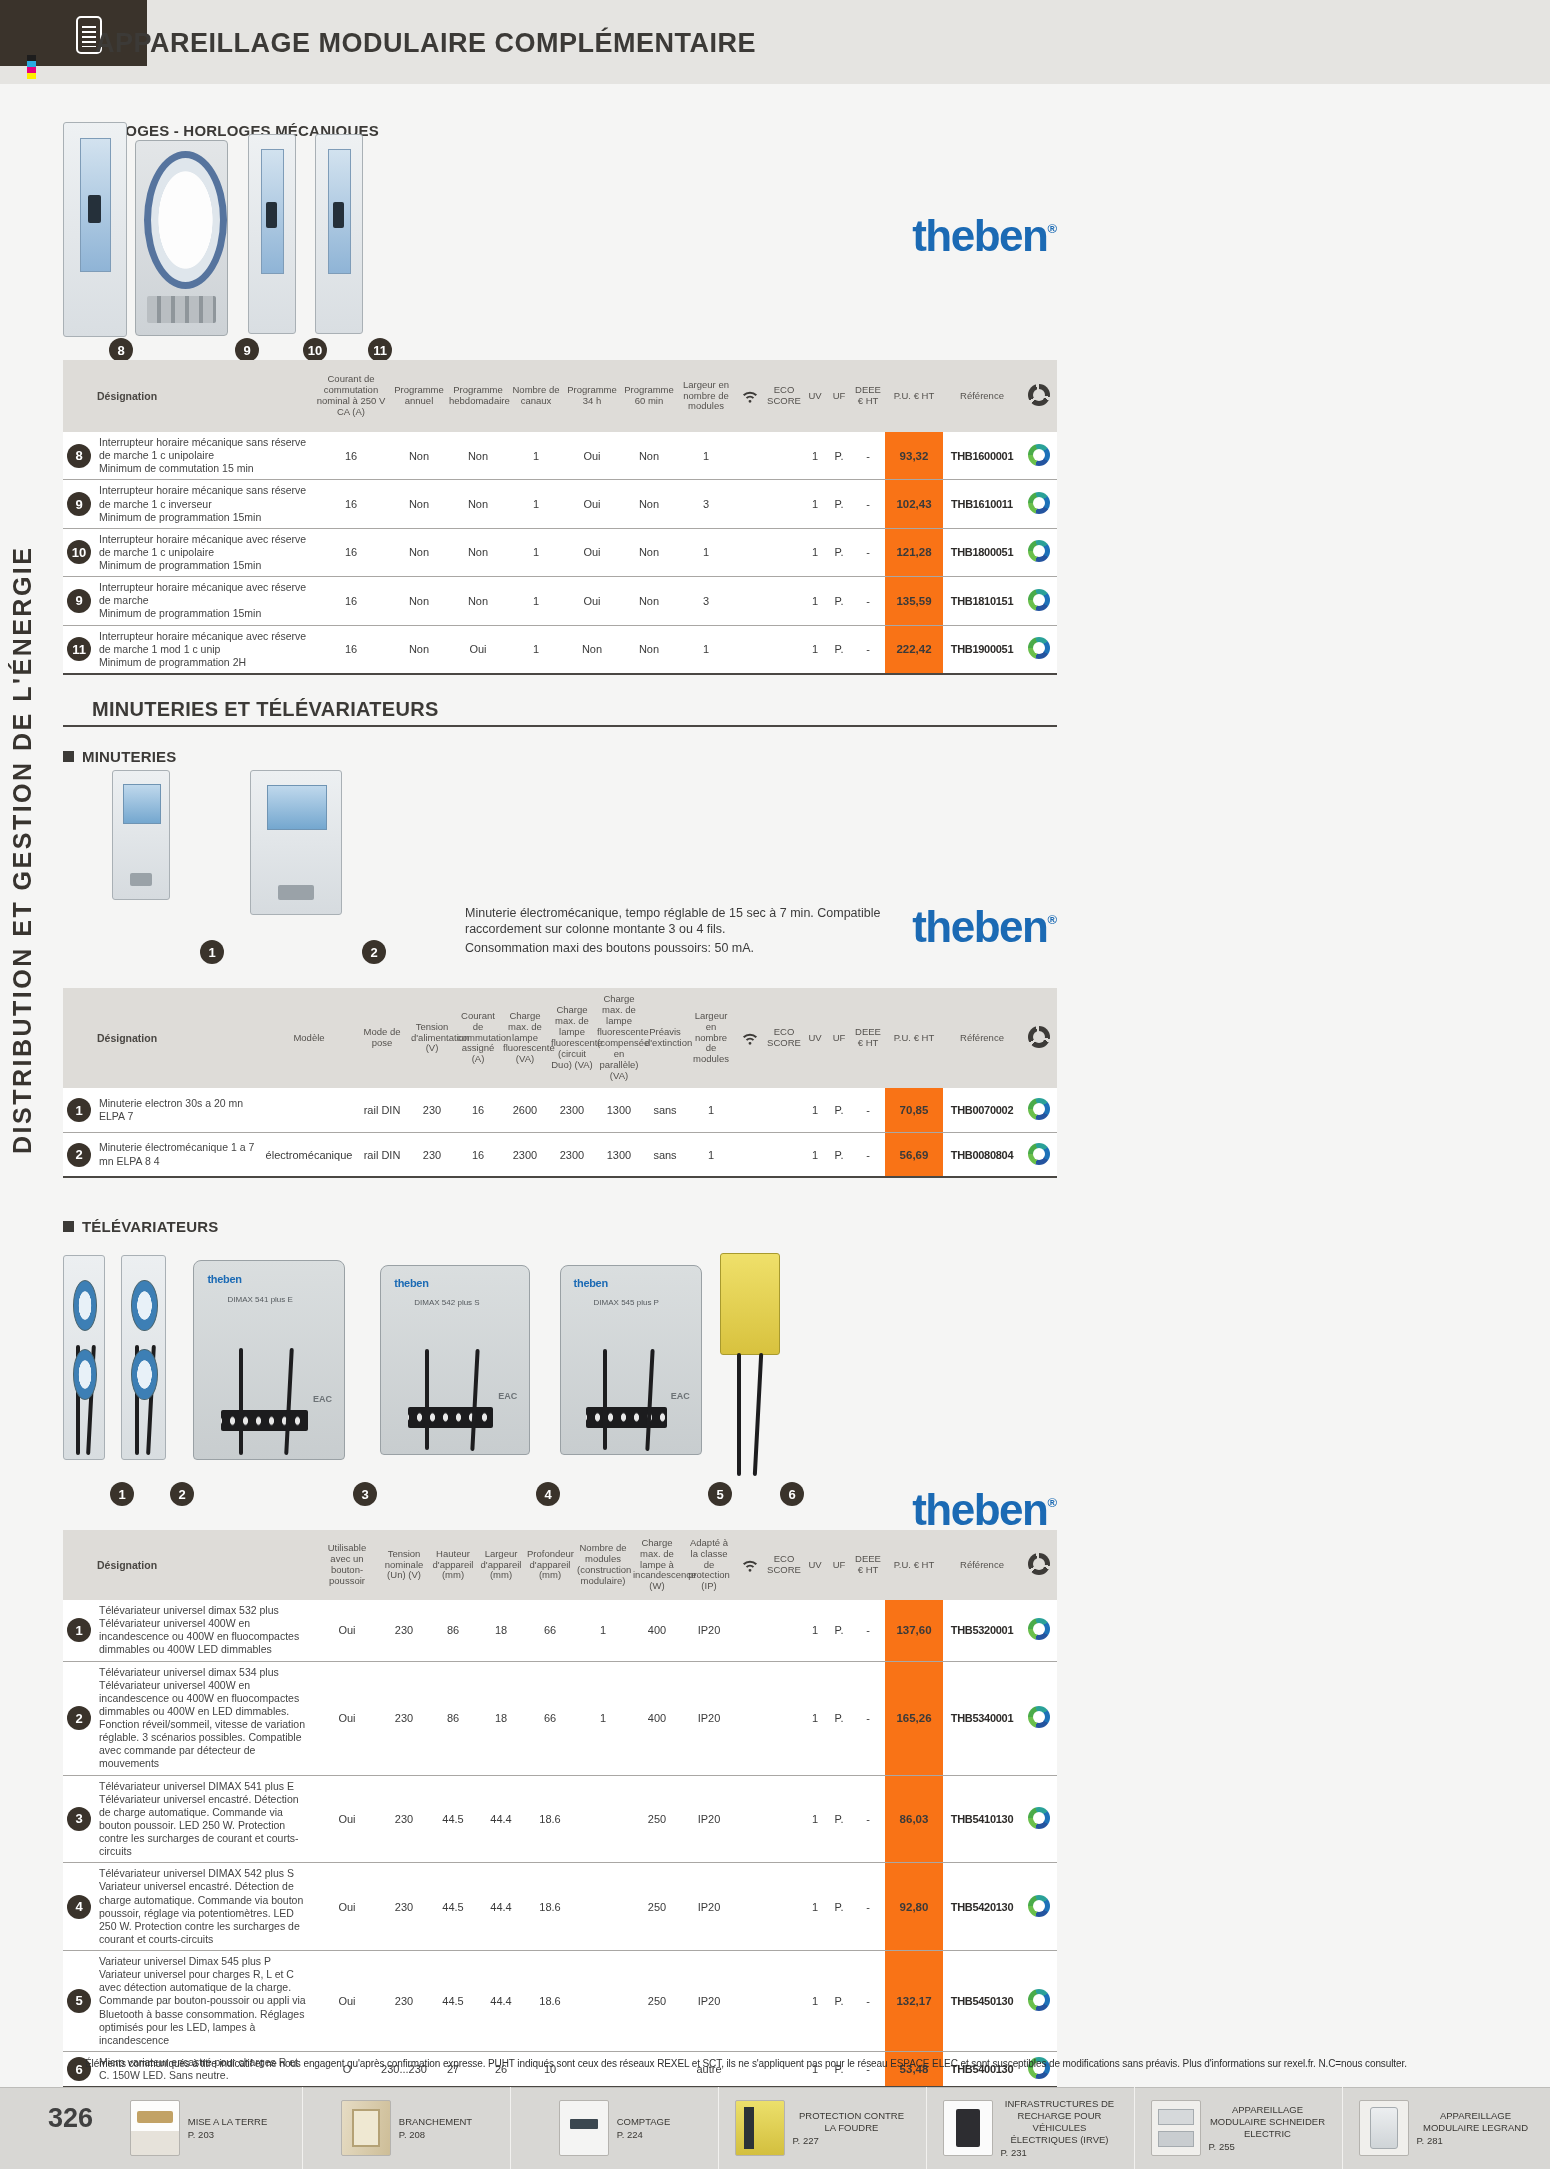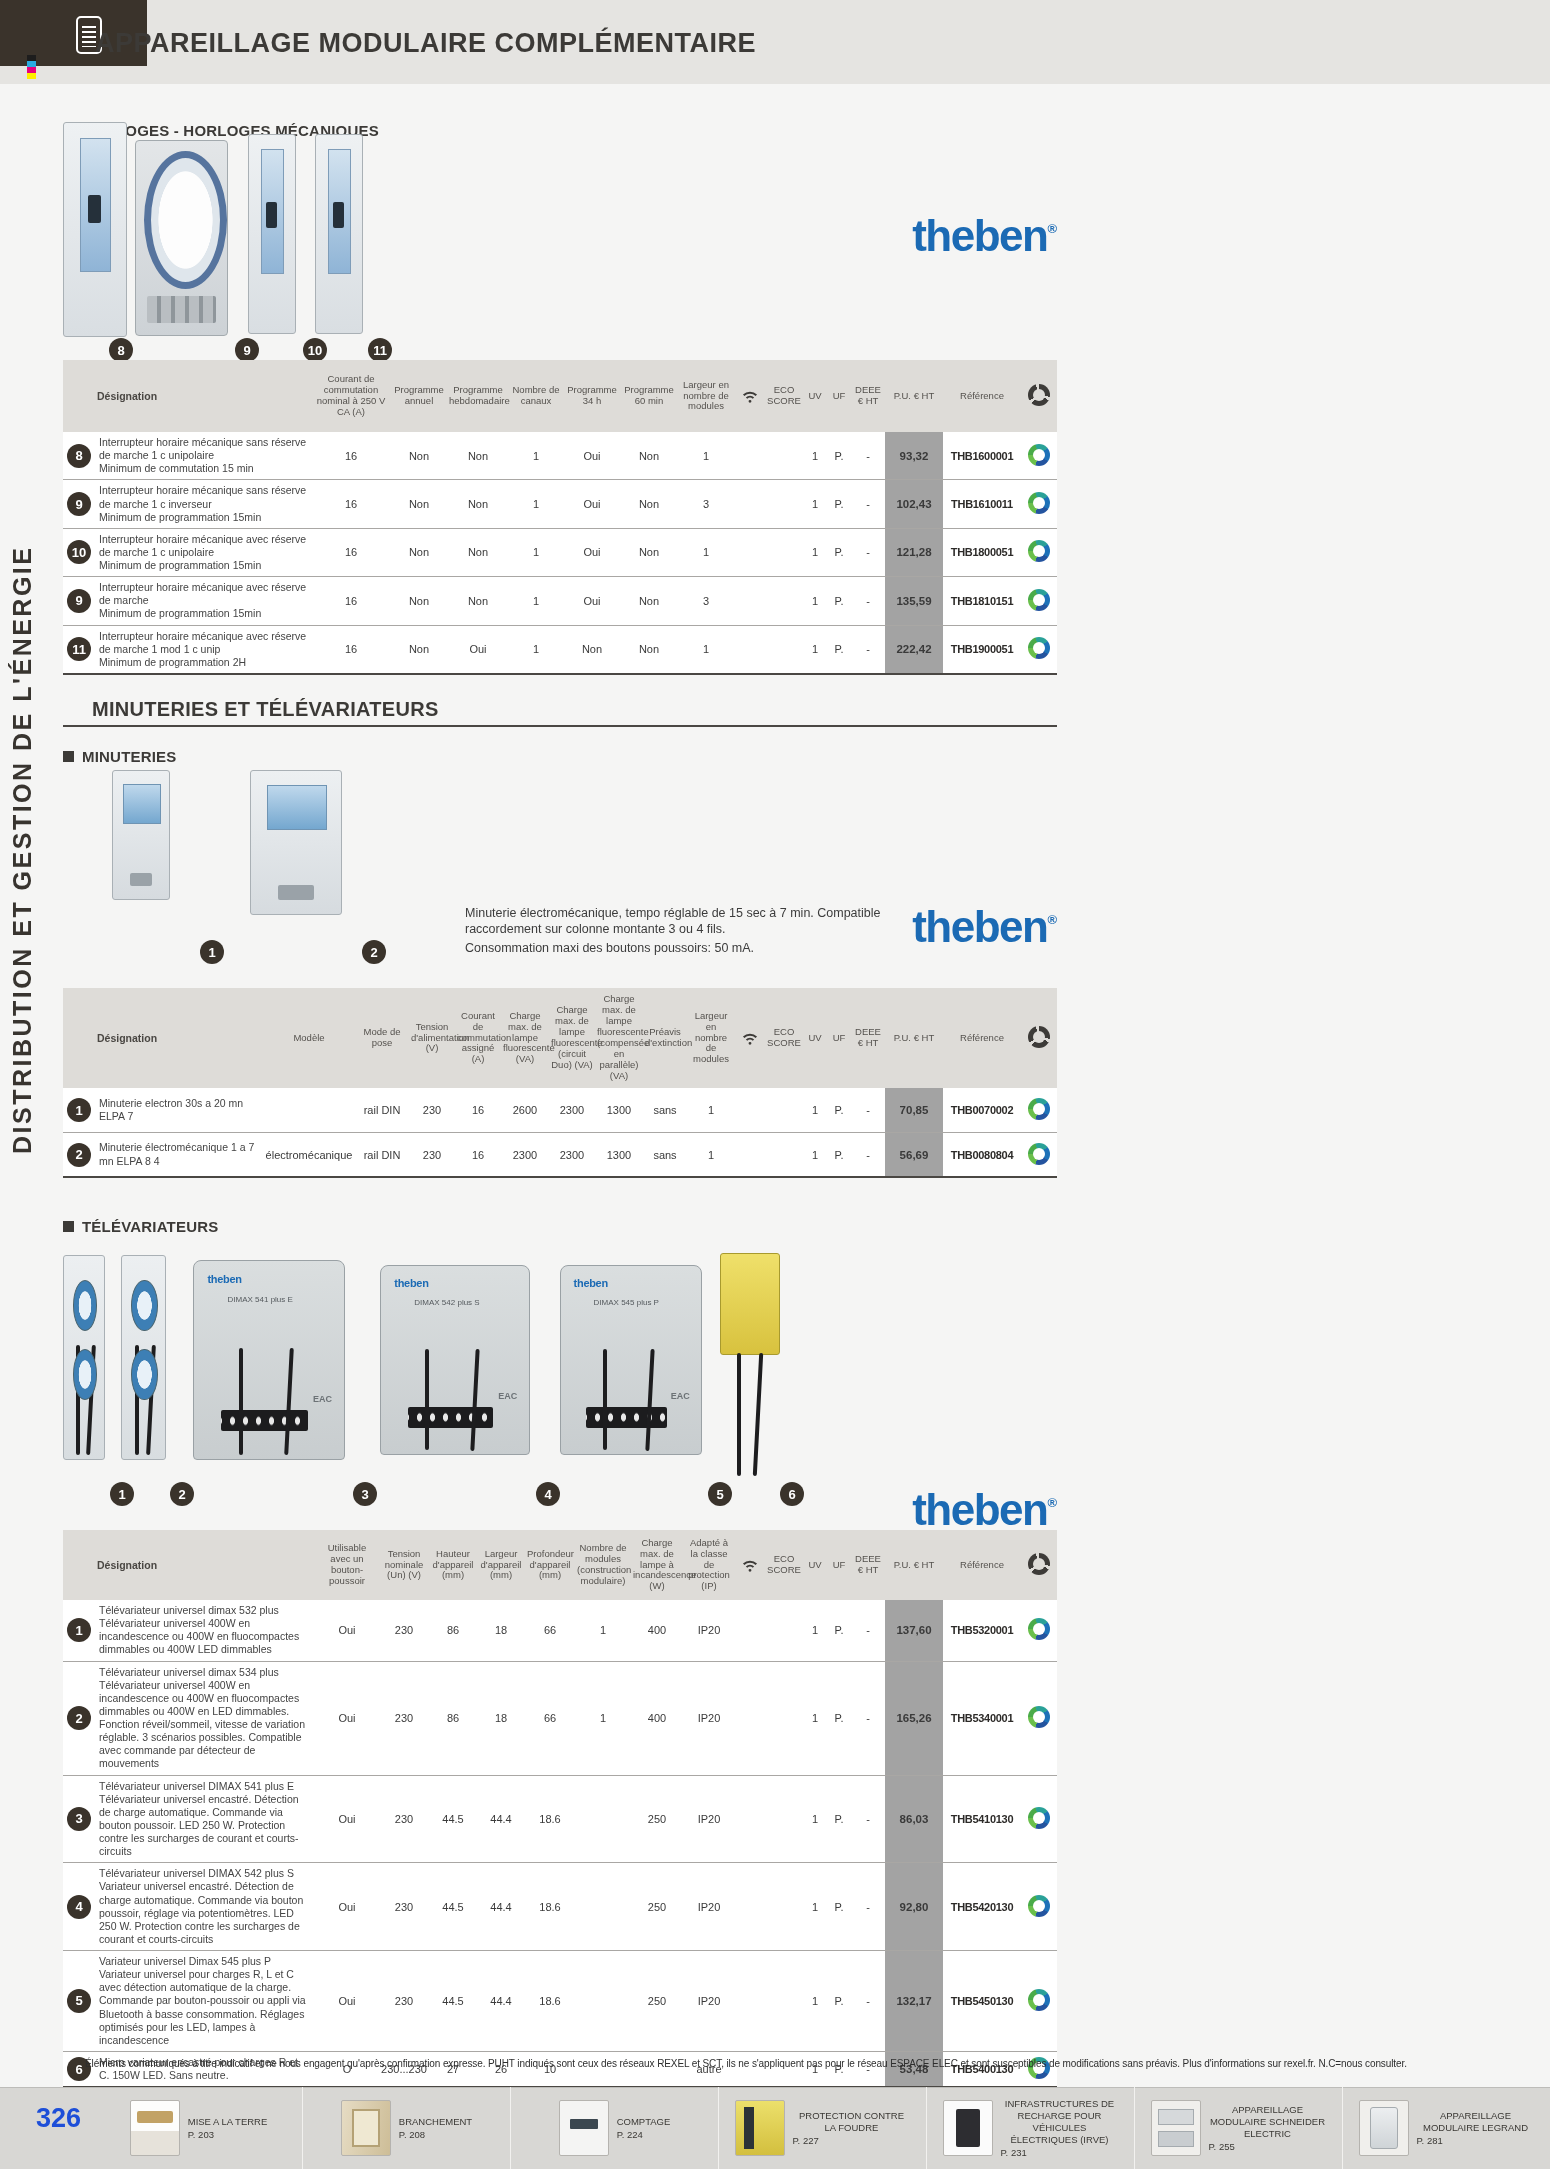--- a/index.html
+++ b/index.html
@@ -89,36 +89,36 @@
   .t1 .thead { min-height:72px; } .t2 .thead { min-height:100px; } .t3 .thead { min-height:70px; }
   .th { padding:2px 2px; white-space:pre-line; }
   .th-desig { text-align:left; font-weight:700; font-size:10.5px; color:#4a4743; }
 
   .trow { background:#fff; border-bottom:1px solid #a9a7a4; text-align:center; font-size:11px; color:#3a3a3a; }
   .t1 .trow { min-height:40px; } .t2 .trow { min-height:45px; } .t3 .trow { min-height:32px; }
   .t3 .tbody .trow:last-child, .t1 .tbody .trow:last-child, .t2 .tbody .trow:last-child { border-bottom:2px solid #4a4743; }
   .td { padding:2px 1px; }
   .td-badge { display:flex; justify-content:center; }
   .td-desig { text-align:left; font-size:10.5px; line-height:1.25; color:#444; padding:4px 4px; }
-  .td-pu { background:#a3a3a3; font-weight:700; font-size:11.5px; align-self:stretch; display:flex; align-items:center; justify-content:center; }
+  .td-pu { background:#f97316; font-weight:700; font-size:11.5px; align-self:stretch; display:flex; align-items:center; justify-content:center; }
   .td-ref { font-weight:700; color:#2d2b29; font-size:11px; letter-spacing:-.3px; }
 
   
   .wifi-svg { display:block; margin:0 auto; }
   .ring { width:22px; height:22px; border-radius:50%; margin:0 auto; position:relative;
       background:conic-gradient(from -90deg,#4aab49 0 70deg,#2aa198 70deg 140deg,#1d71b8 140deg 215deg,#24549f 215deg 290deg,#6abf4b 290deg 360deg); }
   .ring::after { content:""; position:absolute; inset:5px; border-radius:50%; background:#fff; }
   .ring-dark { background:conic-gradient(#3d3b38 0 100deg,#dedcd8 100deg 118deg,#3d3b38 118deg 222deg,#dedcd8 222deg 240deg,#3d3b38 240deg 342deg,#dedcd8 342deg 360deg); }
   .ring-dark::after { background:#dedcd8; }
 
   
   .footnote { position:absolute; left:85px; top:2058px; width:1400px; font-size:10px; color:#2e2e2e; letter-spacing:-.1px; }
   .footer-band { position:absolute; left:0; top:2087px; width:1550px; height:82px; background:#d8d7d4; border-top:1px solid #bdbcb9;
       display:flex; align-items:center; }
-  .page-num { position:absolute; left:36px; top:2103px; font-size:27px; font-weight:700; color:#1d4ed8; }
+  .page-num { position:absolute; left:48px; top:2103px; font-size:27px; font-weight:700; color:#404040; }
   .fnav { position:absolute; left:95px; top:2087px; width:1455px; height:82px; display:flex; }
   .fitem { flex:1 1 0; display:flex; align-items:center; justify-content:center; gap:8px; border-right:1px solid #f2f1ef; padding:4px 6px; cursor:pointer; }
   .fitem:last-child { border-right:none; }
   .fthumb { width:50px; height:56px; flex:0 0 auto; border:1px solid #b5b3af; background:#f0efec; border-radius:2px; position:relative; }
   .ftext { font-size:9.5px; line-height:1.25; color:#3a3834; text-align:center; max-width:118px; }
   .fpage { font-size:9.5px; color:#3a3834; margin-top:1px; }
   [data-thumb="terre"]   { background:linear-gradient(#fdfdfc 55%,#e6e2da 56%); }
   [data-thumb="terre"]::before   { content:""; position:absolute; left:6px; top:10px; right:6px; height:12px; background:#c2a265; border-radius:2px; }
   [data-thumb="branchement"] { background:linear-gradient(100deg,#e6dcc4,#cdbd97); }
   [data-thumb="branchement"]::before { content:""; position:absolute; left:10px; top:8px; right:10px; bottom:8px; border:2px solid #b4a175; background:#efe8d2; }

